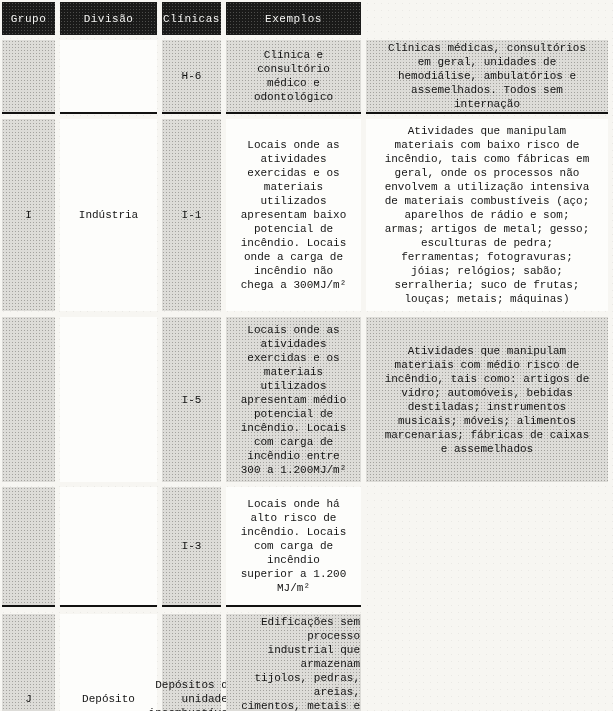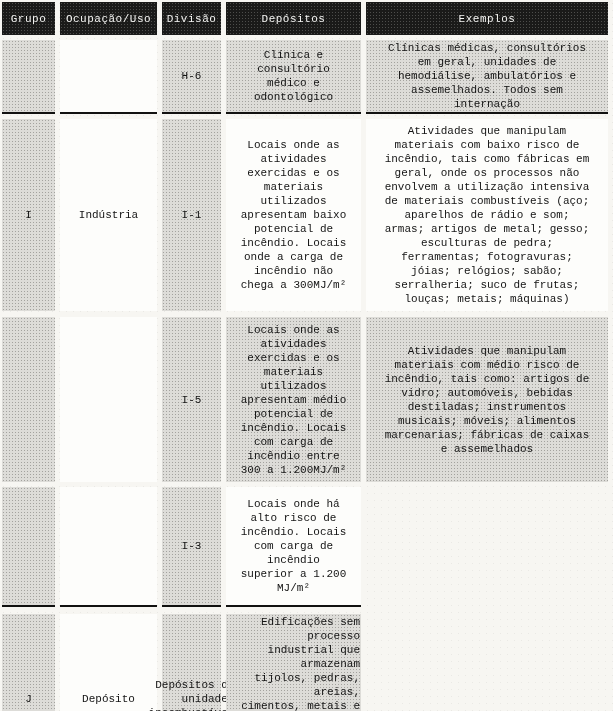--- a/index.html
+++ b/index.html
@@ -66,23 +66,22 @@
   
   .rule .cell { border-bottom: 2px solid #111110; }
 </style>
 </head>
 <body>
 
 <div class="page">
 
   <div class="row hdr-row">
     <div class="cell hdr">Grupo</div>
-    <div class="cell hdr">Ocupação/Uso</div>
     <div class="cell hdr">Divisão</div>
-    <div class="cell hdr">Depósitos</div>
+    <div class="cell hdr">Clínicas</div>
     <div class="cell hdr">Exemplos</div>
   </div>
 
   <div class="row r1 rule">
     <div class="cell shaded"></div>
     <div class="cell plain"></div>
     <div class="cell shaded">H-6</div>
     <div class="cell shaded">Clínica e
 consultório
 médico e

